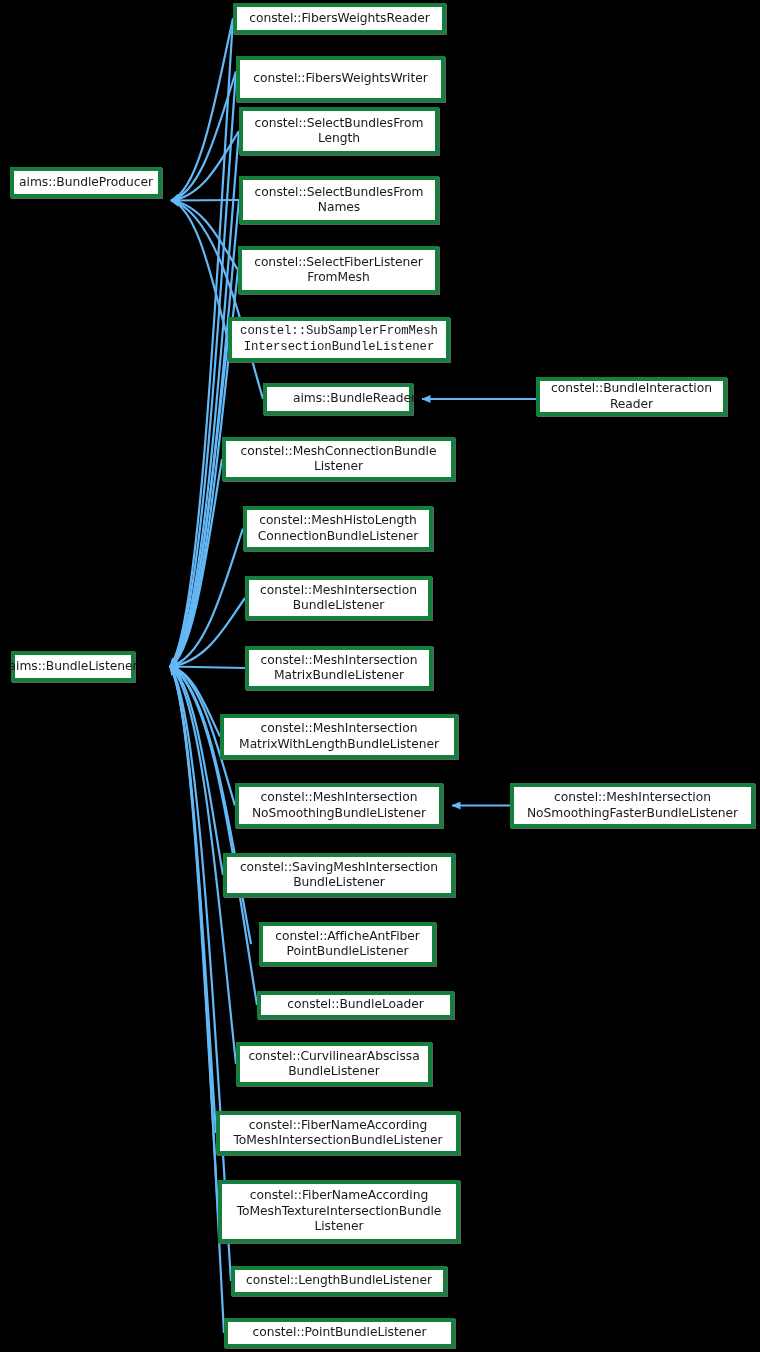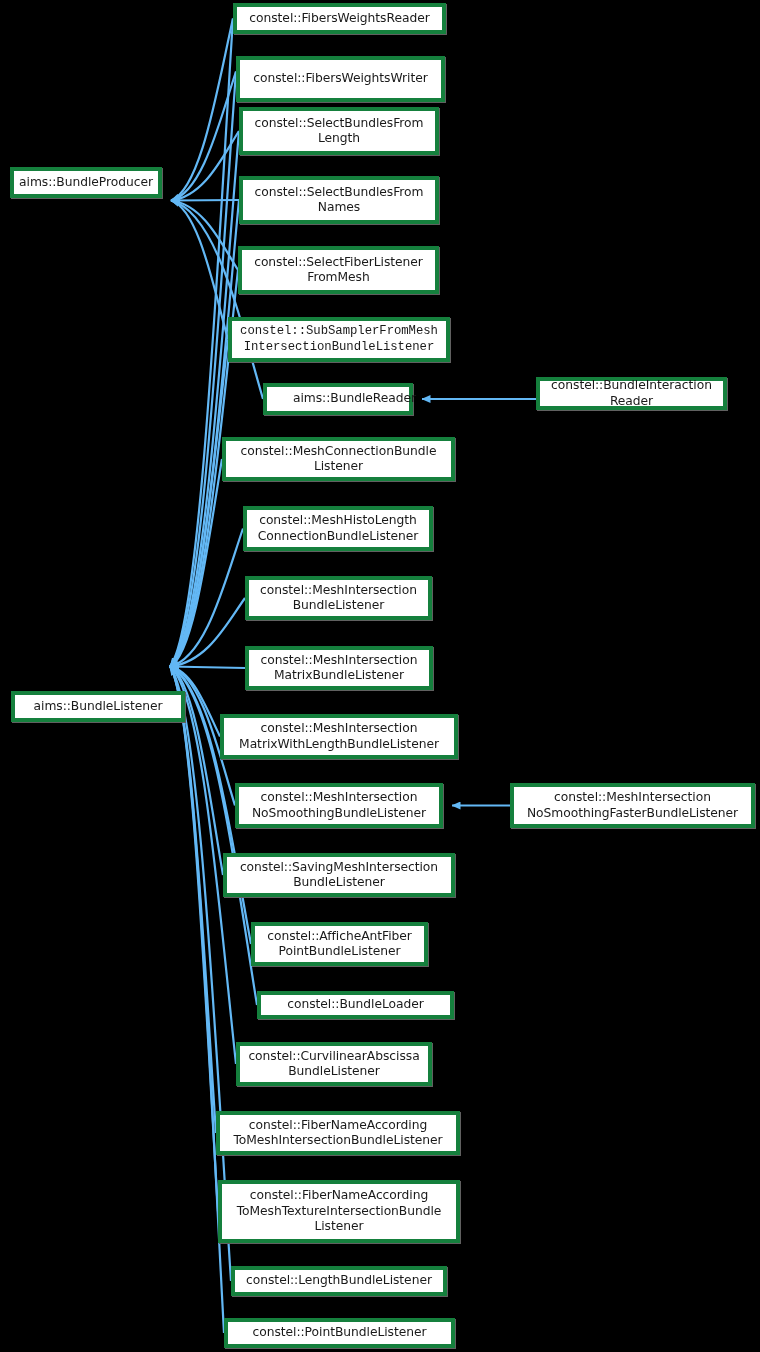--- a/index.html
+++ b/index.html
@@ -82,51 +82,51 @@
         <path d="M236,1064 C219.5,912.95 202.25,690.35 170,666.5" marker-end="url(#arrowhead)"></path>
         <path d="M216,1133 C203.9,955.73 191.25,694.49 170,666.5" marker-end="url(#arrowhead)"></path>
         <path d="M218,1211.5 C205.46,1004.4 192.35,699.2 170,666.5" marker-end="url(#arrowhead)"></path>
         <path d="M231,1281 C215.6,1047.49 199.5,703.37 170,666.5" marker-end="url(#arrowhead)"></path>
         <path d="M224,1333 C210.14,1079.73 195.65,706.49 170,666.5" marker-end="url(#arrowhead)"></path>
       </g>
   </svg>
 
   <div id="nodes">
       <div class="node" style="left: 10px; top: 167px; width: 152px; height: 31px;">aims::BundleProducer</div>
-      <div class="node" style="left: 11px; top: 651px; width: 174px; height: 31px; margin-top: 40px;">aims::BundleListener</div>
+      <div class="node" style="left: 11px; top: 651px; width: 124px; height: 31px;">aims::BundleListener</div>
       <div class="node" style="left: 233px; top: 3px; width: 213px; height: 31px;">constel::FibersWeightsReader</div>
       <div class="node" style="left: 236px; top: 56px; width: 209px; height: 46px;">constel::FibersWeightsWriter</div>
       <div class="node" style="left: 239px; top: 107px; width: 200px; height: 48px;">constel::SelectBundlesFrom
 Length</div>
       <div class="node" style="left: 239px; top: 176px; width: 200px; height: 48px;">constel::SelectBundlesFrom
 Names</div>
       <div class="node" style="left: 238px; top: 246px; width: 201px; height: 48px;">constel::SelectFiberListener
 FromMesh</div>
       <div class="node" style="left: 228px; top: 317px; width: 222px; height: 45px; font-family: Liberation Mono, monospace;">constel::SubSamplerFromMesh
 IntersectionBundleListener</div>
       <div class="node" style="left: 263px; top: 383px; width: 150px; height: 32px; padding-left: 36px;">aims::BundleReader</div>
-      <div class="node" style="left: 536px; top: 377px; width: 191px; height: 33px;">constel::BundleInteraction
+      <div class="node" style="left: 536px; top: 377px; width: 191px; height: 39px;">constel::BundleInteraction
 Reader</div>
       <div class="node" style="left: 222px; top: 437px; width: 233px; height: 44px;">constel::MeshConnectionBundle
 Listener</div>
       <div class="node" style="left: 243px; top: 506px; width: 190px; height: 45px;">constel::MeshHistoLength
 ConnectionBundleListener</div>
       <div class="node" style="left: 245px; top: 576px; width: 187px; height: 44px;">constel::MeshIntersection
 BundleListener</div>
       <div class="node" style="left: 245px; top: 646px; width: 188px; height: 44px;">constel::MeshIntersection
 MatrixBundleListener</div>
       <div class="node" style="left: 220px; top: 714px; width: 238px; height: 45px;">constel::MeshIntersection
 MatrixWithLengthBundleListener</div>
       <div class="node" style="left: 235px; top: 783px; width: 208px; height: 45px;">constel::MeshIntersection
 NoSmoothingBundleListener</div>
       <div class="node" style="left: 510px; top: 783px; width: 245px; height: 45px;">constel::MeshIntersection
 NoSmoothingFasterBundleListener</div>
       <div class="node" style="left: 223px; top: 853px; width: 232px; height: 44px;">constel::SavingMeshIntersection
 BundleListener</div>
-      <div class="node" style="left: 251px; top: 922px; width: 177px; height: 44px;">constel::AfficheAntFiber
+      <div class="node" style="left: 259px; top: 922px; width: 177px; height: 44px;">constel::AfficheAntFiber
 PointBundleListener</div>
       <div class="node" style="left: 257px; top: 991px; width: 197px; height: 28px;">constel::BundleLoader</div>
       <div class="node" style="left: 236px; top: 1042px; width: 196px; height: 44px;">constel::CurvilinearAbscissa
 BundleListener</div>
       <div class="node" style="left: 216px; top: 1111px; width: 244px; height: 44px;">constel::FiberNameAccording
 ToMeshIntersectionBundleListener</div>
       <div class="node" style="left: 218px; top: 1180px; width: 242px; height: 63px;">constel::FiberNameAccording
 ToMeshTextureIntersectionBundle
 Listener</div>
       <div class="node" style="left: 231px; top: 1266px; width: 216px; height: 30px;">constel::LengthBundleListener</div>

